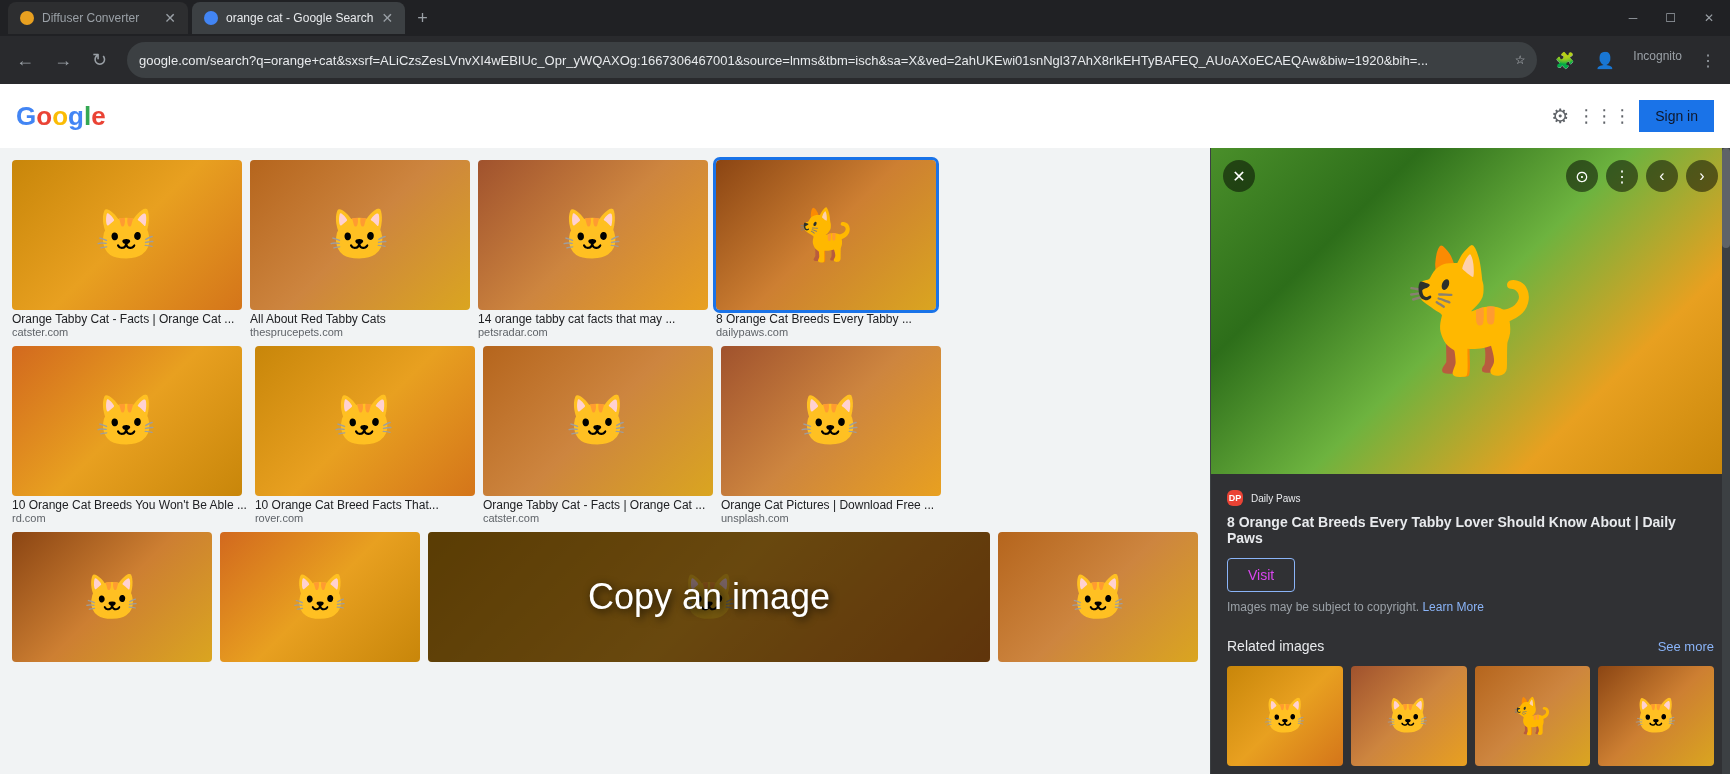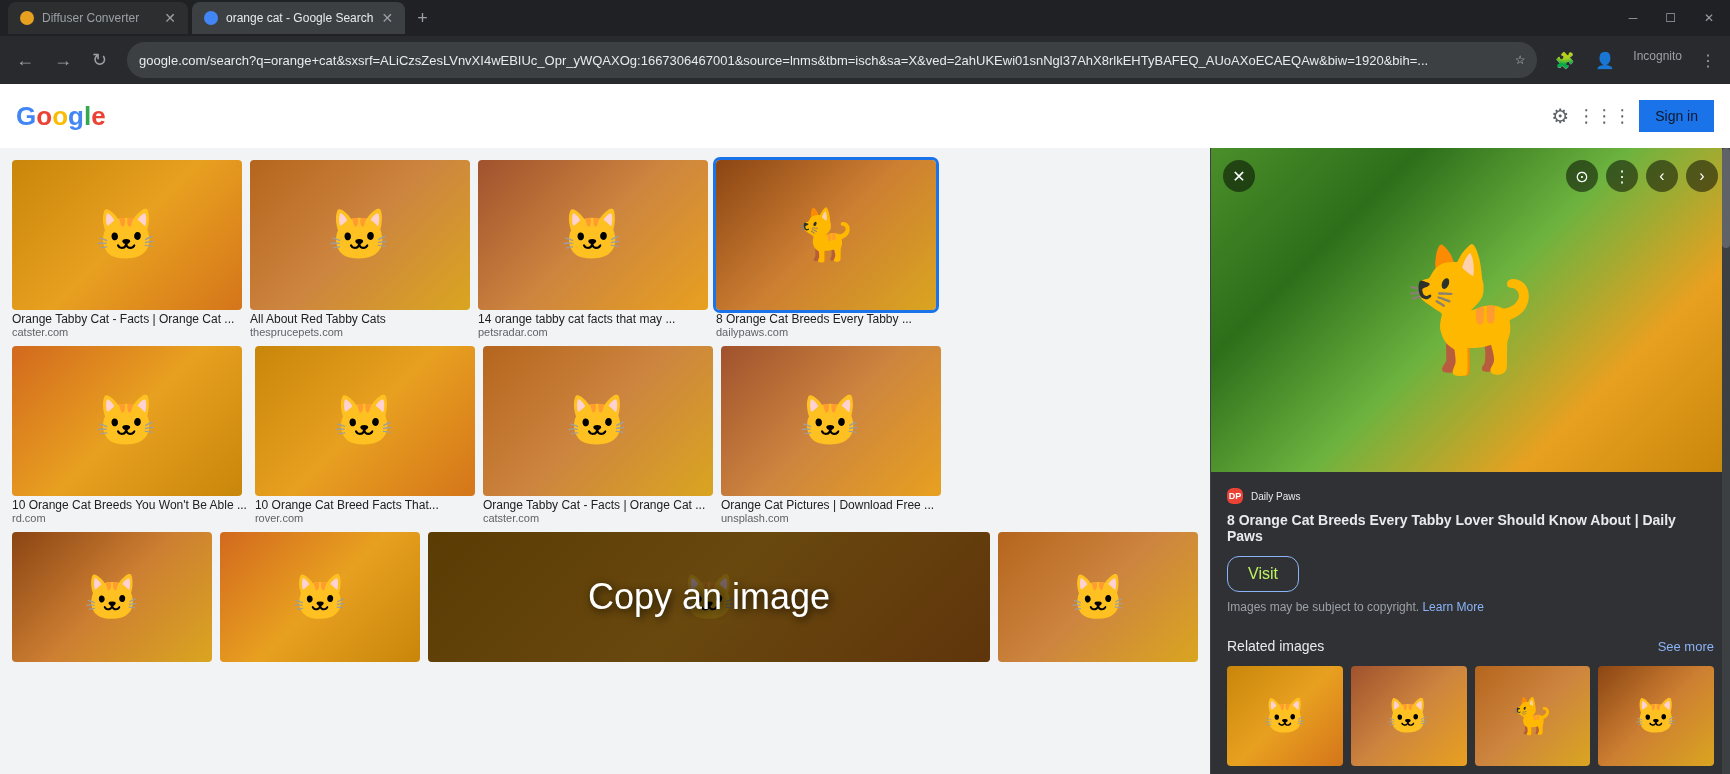--- a/index.html
+++ b/index.html
@@ -228,24 +228,24 @@
       justify-content: center;
       font-size: 10px;
       color: white;
       font-weight: bold;
     }
     .panel-source-name { color: #e8eaed; font-size: 10px; }
     .panel-title { font-size: 14px; color: #e8eaed; margin-bottom: 8px; font-weight: 700; }
     .panel-visit-btn {
       background: transparent;
       border: 1px solid #8ab4f8;
-      border-radius: 12px;
-      color: #bef264;
+      border-radius: 4px;
+      color: #d946ef;
       padding: 8px 20px;
-      font-size: 16px;
+      font-size: 14px;
       cursor: pointer;
       margin-top: 4px;
     }
     .panel-copyright {
       font-size: 12px;
       color: #9aa0a6;
       margin-top: 8px;
     }
     .panel-copyright a { color: #8ab4f8; text-decoration: none; }
     .panel-related {

